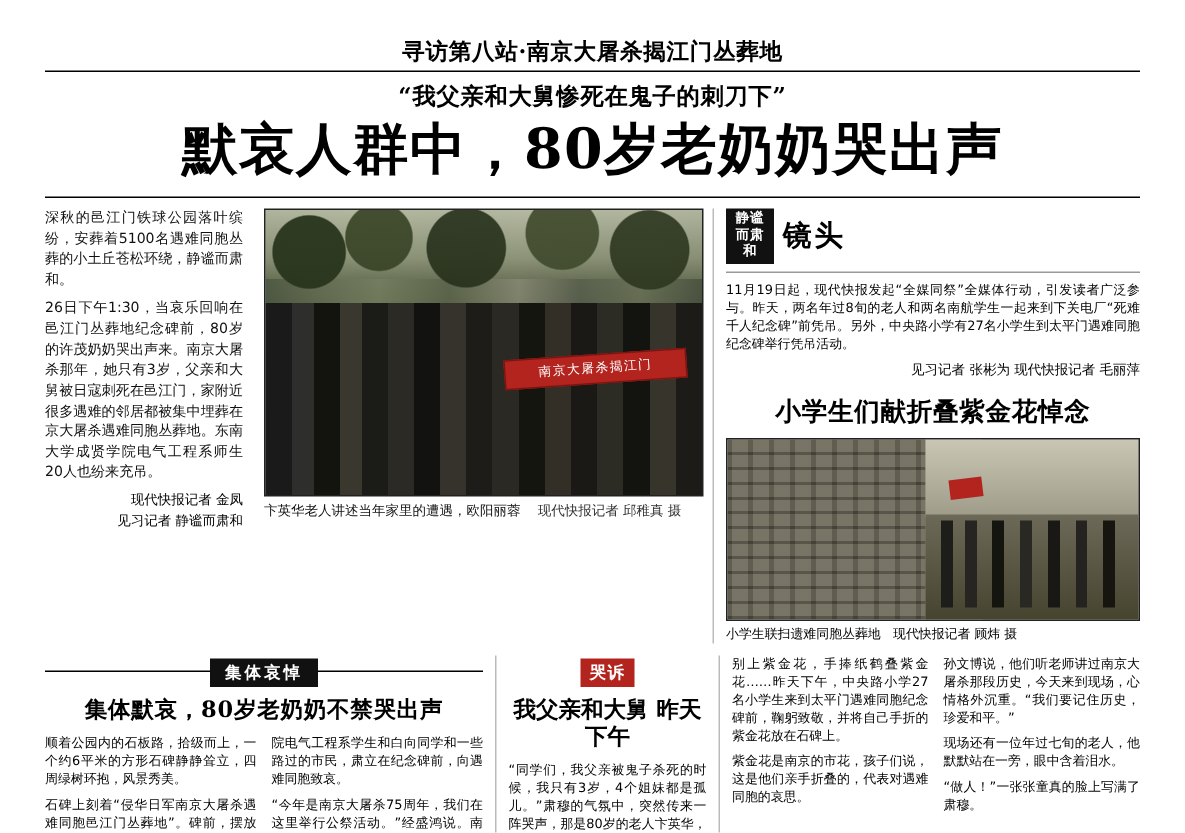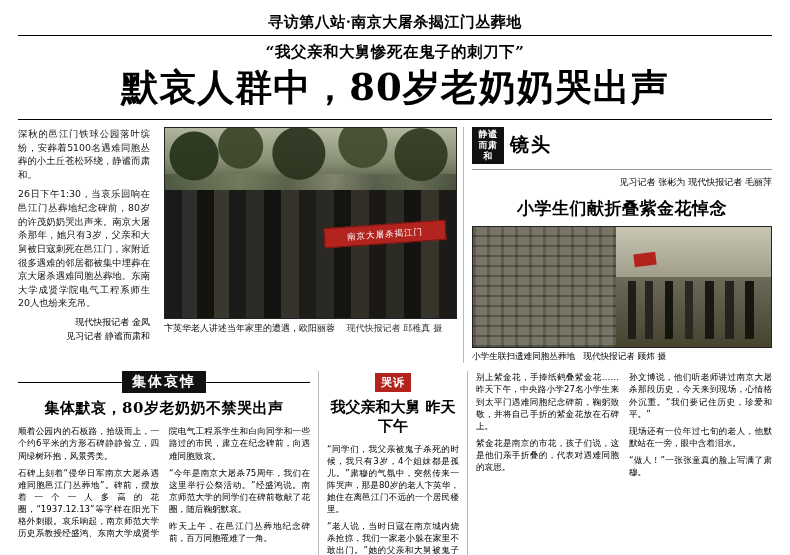--- a/index.html
+++ b/index.html
@@ -12,21 +12,21 @@
     height: 555px;
     font-family: "DejaVu Sans", "Liberation Sans", sans-serif;
     color: #000;
     overflow: hidden;
     position: relative;
   }
   .page {
     width: 790px;
     height: 390px;
     position: relative;
-    padding: 4px;
+    padding: 16px;
     box-sizing: border-box;
   }
 
   
   .masthead {
     text-align: center;
     padding-top: 8px;
     position: relative;
   }
   .masthead-line {
@@ -244,21 +244,21 @@
     margin-top: 8px;
   }
   .b1 { width: 300px; flex: 0 0 300px; padding-right: 8px; box-sizing:border-box; }
   .b2 { width: 150px; flex: 0 0 150px; padding: 0 8px; box-sizing:border-box; border-left:1px solid #bbb; border-right:1px solid #bbb;}
   .b3 { flex: 1 1 auto; padding-left: 8px; box-sizing:border-box; }
 
   .tag {
     display: inline-block;
     background: #111;
     color: #fff;
-    font-size: 14px;
+    font-size: 11px;
     font-weight: bold;
     padding: 2px 10px;
     letter-spacing: 2px;
     font-family: "DejaVu Serif", "Liberation Serif", serif;
   }
   .tag-wrap {
     text-align: center;
     position: relative;
     margin-bottom: 4px;
   }
@@ -362,20 +362,23 @@
         <span class="credit">现代快报记者 邱稚真 摄</span>
       </div>
     </div>
 
     <div class="col-right">
       <div class="kicker-row">
         <div class="kicker-box">静谧而肃和</div>
         <div class="kicker-word">镜头</div>
       </div>
       <div class="hr-thin"></div>
+      <div class="onecol">
+        <p>11月19日起，现代快报发起“全媒同祭”全媒体行动，引发读者广泛参与。昨天，两名年过8旬的老人和两名南航学生一起来到下关电厂“死难千人纪念碑”前凭吊。另外，中央路小学有27名小学生到太平门遇难同胞纪念碑举行凭吊活动。</p>
+      </div>
       <div class="byline">见习记者 张彬为 现代快报记者 毛丽萍</div>
       <div class="sub-title">小学生们献折叠紫金花悼念</div>
       <div class="photo photo-right">
         <div class="wall"></div>
         <div class="sky2"></div>
         <div class="ground"></div>
         <div class="figs"></div>
         <div class="flag"></div>
       </div>
       <div class="tiny-cap">

